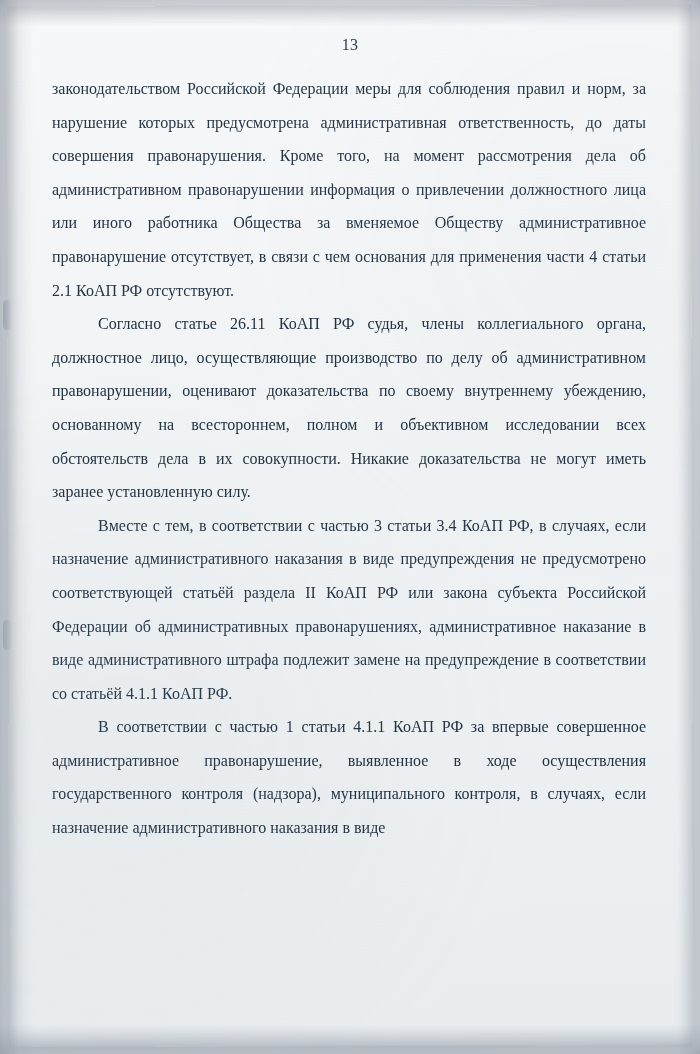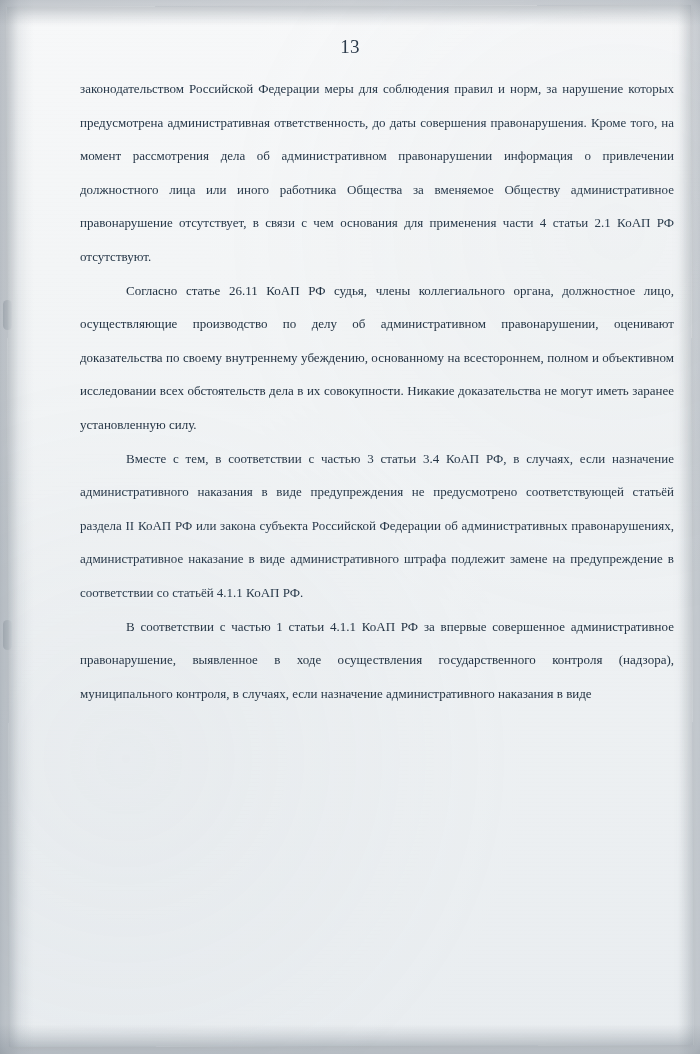--- a/index.html
+++ b/index.html
@@ -90,31 +90,31 @@
     top: 0;
     width: 700px;
     height: 1054px;
   }
   .page-number {
     position: absolute;
     top: 36px;
     left: 0;
     width: 700px;
     text-align: center;
-    font-size: 19px;
+    font-size: 16px;
     color: #2b3a4a;
     letter-spacing: 0.2px;
   }
   .body-text {
     position: absolute;
-    left: 80px;
+    left: 52px;
     top: 72px;
     width: 594px;
     color: #243444;
-    font-size: 13px;
+    font-size: 16px;
     line-height: 33.6px;
   }
   .para {
     margin: 0 0 0 0;
     text-align: justify;
     text-justify: inter-word;
     text-indent: 0;
   }
   .para.indent {
     text-indent: 46px;

